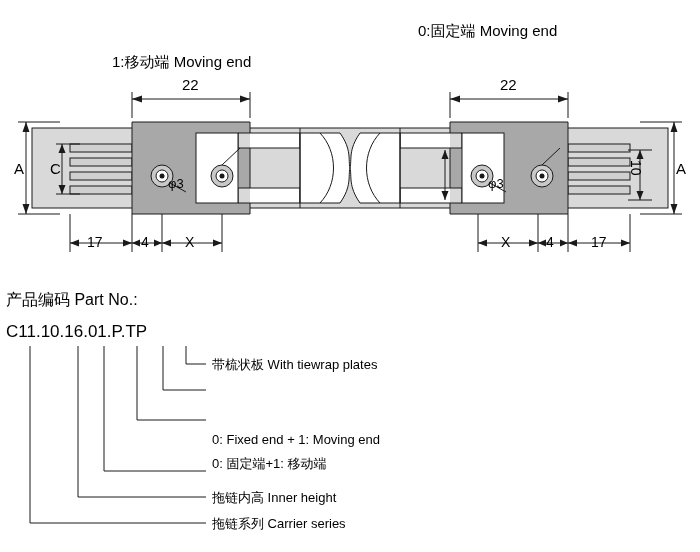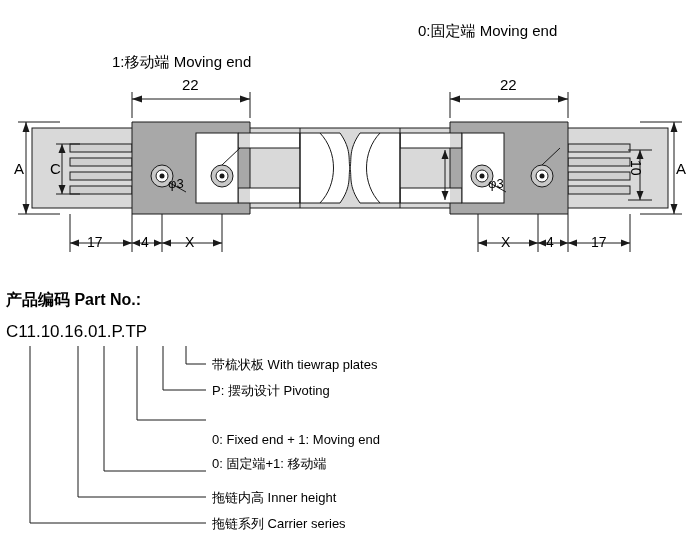--- a/index.html
+++ b/index.html
@@ -13,21 +13,21 @@
   }
   .abs{position:absolute;}
   .lbl{font-size:14px;white-space:nowrap;}
   .hdr{font-size:15px;white-space:nowrap;}
 
   
   #drawing{position:absolute;left:0;top:0;width:700px;height:280px;}
 
   
   #partblock{position:absolute;left:0;top:280px;width:700px;height:272px;}
-  .pn-title{font-size:16px;font-weight:bold;}
+  .pn-title{font-size:16px;font-weight:normal;}
   .pn-code{font-size:17px;letter-spacing:0px;font-family:"Liberation Sans",sans-serif;}
   .pn-desc{font-size:13px;white-space:nowrap;}
 </style>
 </head>
 <body>
 
 <div class="abs hdr" style="left:112px;top:22px;margin-top:31px;">1:移动端 Moving end</div>
 <div class="abs hdr" style="left:418px;top:22px;">0:固定端 Moving end</div>
 
 <div id="drawing">
@@ -205,18 +205,17 @@
 
       <path d="M104,66 L104,191 L206,191"></path>
 
       <path d="M78,66 L78,217 L206,217"></path>
 
       <path d="M30,66 L30,243 L206,243"></path>
     </g>
   </svg>
 
   <div class="abs pn-desc" style="left:212px;top:76px;">带梳状板 With tiewrap plates</div>
-  <div class="abs pn-desc" style="left:212px;top:102px;">P: 摆动设计 Pivoting</div>
   <div class="abs pn-desc" style="left:212px;top:131px;margin-top:44px;">0: 固定端+1: 移动端</div>
   <div class="abs pn-desc" style="left:212px;top:152px;">0: Fixed end + 1: Moving end</div>
   <div class="abs pn-desc" style="left:212px;top:209px;">拖链内高 Inner height</div>
   <div class="abs pn-desc" style="left:212px;top:235px;">拖链系列 Carrier series</div>
 </div>
 
 </body></html>

